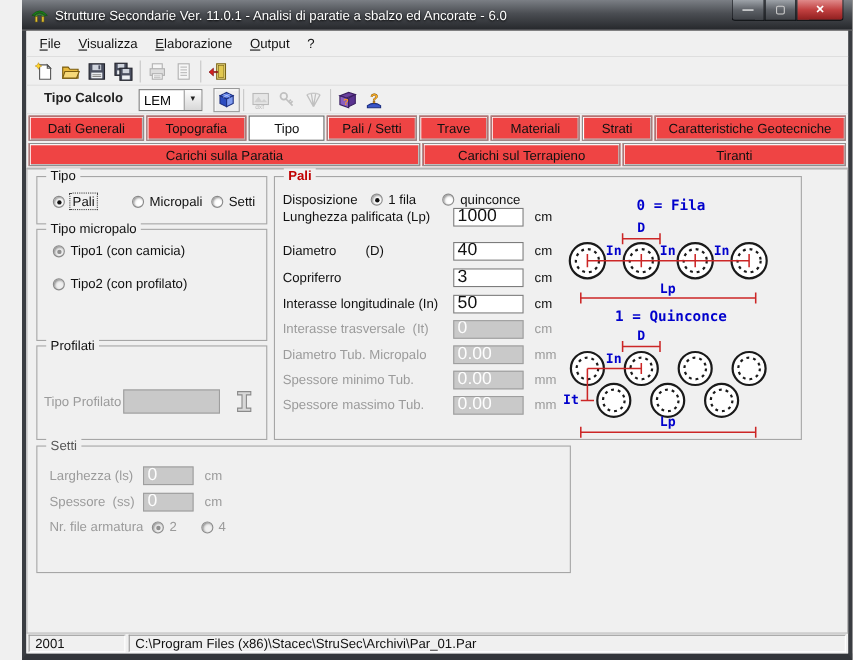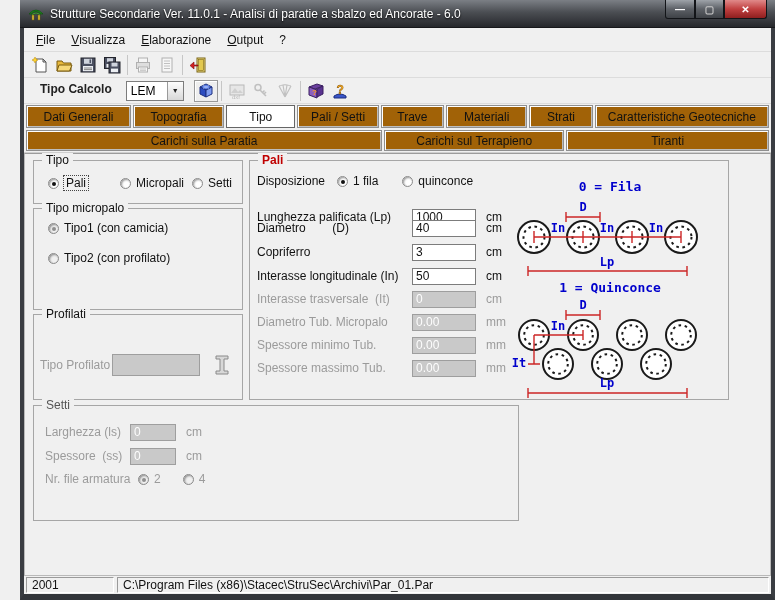--- a/index.html
+++ b/index.html
@@ -25,21 +25,21 @@
   .tbtn.dim{opacity:.45;filter:grayscale(1);}
   .raised{border:1px solid #999;box-shadow:inset 1px 1px 0 #fff;background:#eee;}
   #calcbar .caption{font-size:12px;font-weight:bold;margin:0 14px 4px 12px;color:#222;}
   #combo{width:58px;height:20px;border:1px solid #7c7c7c;background:#fff;display:flex;align-items:center;margin-right:10px;}
   #combo .cval{flex:1;font-size:12px;padding-left:4px;}
   #combo .cbtn{width:16px;height:18px;background:linear-gradient(#fdfdfd,#d8d8d8);border-left:1px solid #9a9a9a;display:flex;align-items:center;justify-content:center;font-size:7px;color:#222;}
   
   .tabrow{display:flex;gap:2px;padding:1px 2px;background:#f0f0f0;}
   .tabrow1{height:25px;}
   .tabrow2{height:24px;border-bottom:1px solid #cfcfcf;}
-  .tab{flex:1 1 auto;display:flex;align-items:center;justify-content:center;font-size:12px;color:#111;background:#a16207;border:1px solid #8f8f8f;box-shadow:inset 1px 1px 0 #fff,inset -1px -1px 0 #bdbdbd;white-space:nowrap;overflow:hidden;}
+  .tab{flex:1 1 auto;display:flex;align-items:center;justify-content:center;font-size:12px;color:#111;background:#ef4444;border:1px solid #8f8f8f;box-shadow:inset 1px 1px 0 #fff,inset -1px -1px 0 #bdbdbd;white-space:nowrap;overflow:hidden;}
   .tab.active{background:#fff;box-shadow:none;border-color:#666;}
   
   #client{position:relative;flex:1;background:#f0f0f0;border:1px solid #b9b9b9;border-top-color:#9c9c9c;margin:0;}
   .group{position:absolute;border:1px solid #a6a6a6;}
   .gtitle{position:absolute;top:-8px;left:8px;background:#f0f0f0;padding:0 4px;font-size:12px;color:#111;}
   .gtitle.red{color:#c00000;font-weight:bold;}
   .g-tipo{left:8px;top:6px;width:210px;height:44px;}
   .g-micropalo{left:8px;top:54px;width:210px;height:102px;}
   .g-profilati{left:8px;top:160px;width:210px;height:86px;}
   .g-setti{left:8px;top:251px;width:486px;height:116px;}
@@ -48,21 +48,21 @@
   .ritem{position:absolute;display:flex;align-items:center;font-size:12px;color:#111;}
   .radio{width:11px;height:11px;border-radius:50%;background:#fff;border:1px solid #8a8a8a;box-shadow:inset 1px 1px 2px rgba(0,0,0,.4);margin-right:5px;position:relative;flex:none;}
   .radio.checked::after{content:"";position:absolute;left:3px;top:3px;width:4px;height:4px;border-radius:50%;background:#111;}
   .disabled,.disabled .flabel,.disabled .funit{color:#9b9b9b!important;}
   .disabled .radio{background:#f0f0f0;}
   .disabled .radio.checked::after{background:#8f8f8f;}
   .focusbox{outline:1px dotted #444;padding:0 2px;}
   
   .frow{position:absolute;left:7px;display:flex;align-items:center;height:20px;font-size:12px;color:#111;}
   .flabel{width:155px;white-space:pre;}
-  .fbox{width:64px;height:17px;border:1px solid #7c7c7c;background:#fff;font-family:"Liberation Sans",sans-serif;font-size:12px;padding:0 3px;color:#111;}
+  .fbox{width:64px;height:17px;border:1px solid #7c7c7c;background:#fff;font-family:"Liberation Sans",sans-serif;font-size:16px;padding:0 3px;color:#111;}
   .frow.disabled .fbox{background:#c9c9c9;color:#fdfdfd;border-color:#9e9e9e;}
   .funit{margin-left:10px;}
   .g-setti .flabel{width:85px;}
   .g-setti .fbox{width:46px;}
   
   #statusbar{height:18px;display:flex;align-items:stretch;gap:3px;padding:1px 2px;background:#f0f0f0;}
   .scell{border:1px solid;border-color:#9a9a9a #fff #fff #9a9a9a;font-size:12px;display:flex;align-items:center;padding:0 5px;white-space:nowrap;overflow:hidden;color:#111;}
   .scell.code{width:88px;flex:none;}
   .scell.path{flex:1;}
   svg{display:block;}
@@ -295,21 +295,21 @@
         <span class="gtitle red">Pali</span>
 
         <div class="frow" style="top:10px">
           <span class="flabel" style="width:80px">Disposizione</span>
           <span class="radio checked"></span>
           <span>1 fila</span>
           <span class="radio" style="margin-left:24px"></span>
           <span>quinconce</span>
         </div>
 
-        <div class="frow" style="top:46px">
+        <div class="frow" style="top:26px">
           <span class="flabel">Lunghezza palificata (Lp)</span>
           <input class="fbox" value="1000" style="">
           <span class="funit">cm</span>
         </div>
         <div class="frow" style="top:57px">
           <span class="flabel">Diametro        (D)</span>
           <input class="fbox" value="40" style="">
           <span class="funit">cm</span>
         </div>
         <div class="frow" style="top:81px">

